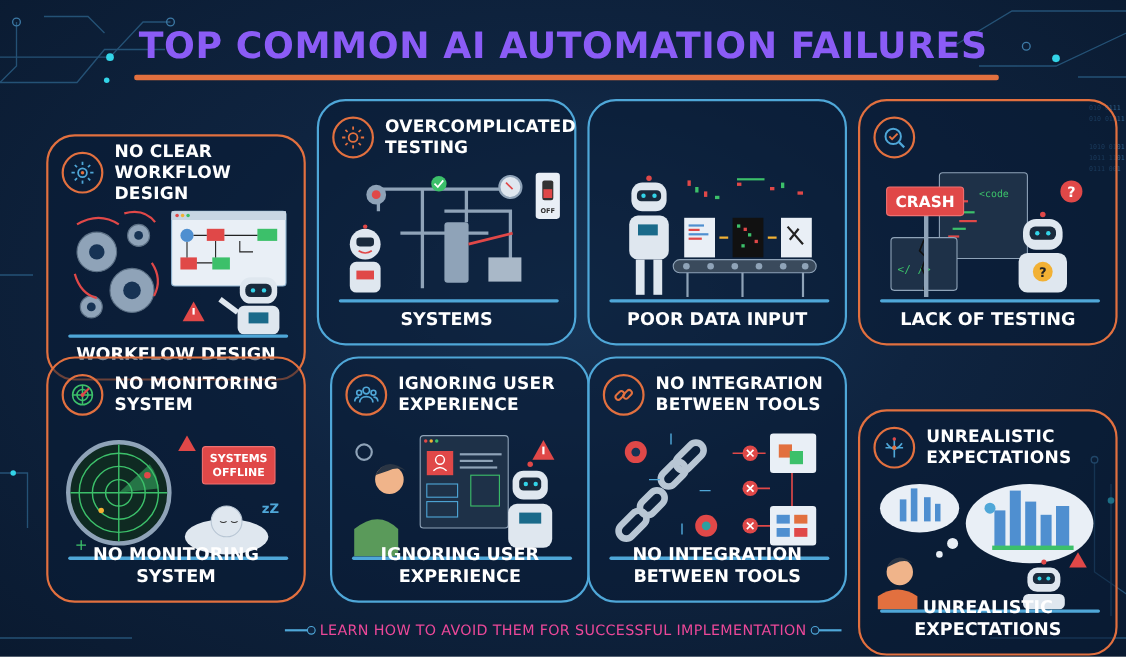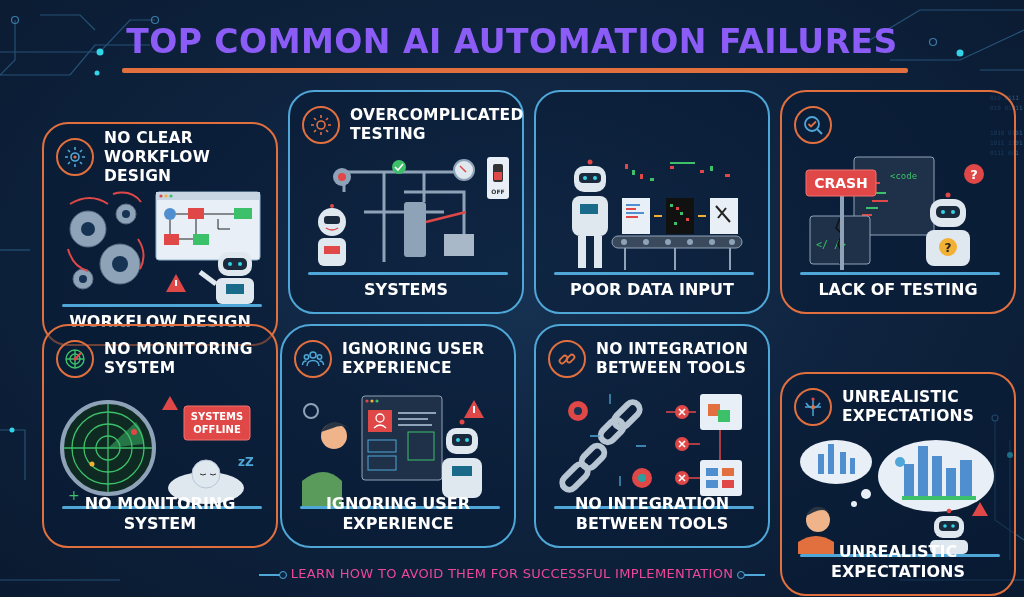--- a/index.html
+++ b/index.html
@@ -367,21 +367,21 @@
         <circle cx="148" cy="88" r="14" fill="#dfe7ef" stroke="#b8c6d4"></circle>
         <path d="M142 88 q3 2 6 0 M152 88 q3 2 6 0" stroke="#333" stroke-width="1" fill="none"></path>
         <text x="10" y="114" font-size="14" fill="#3cc06a" font-family="DejaVu Sans, sans-serif">+</text>
       </svg>
     </div>
     <div class="art-floor"></div>
     <div class="panel-caption">NO MONITORING
 SYSTEM</div>
   </div>
 
-  <div class="panel blue" style="left:238px; top:234px;border-radius:31px;">
+  <div class="panel blue" style="left:258px; top:234px;">
     <div class="panel-head">
       <div class="head-icon">
         <svg width="24" height="24" viewBox="0 0 24 24">
             <g fill="none" stroke="#4fa7d8" stroke-width="1.5">
               <circle cx="12" cy="8" r="3"></circle>
               <path d="M6 19c0-3.5 2.7-5.5 6-5.5s6 2 6 5.5"></path>
               <circle cx="5.5" cy="10" r="2.2"></circle>
               <circle cx="18.5" cy="10" r="2.2"></circle>
               <path d="M1.5 18c0-2.5 1.8-4 4-4M22.5 18c0-2.5-1.8-4-4-4"></path>
             </g>

